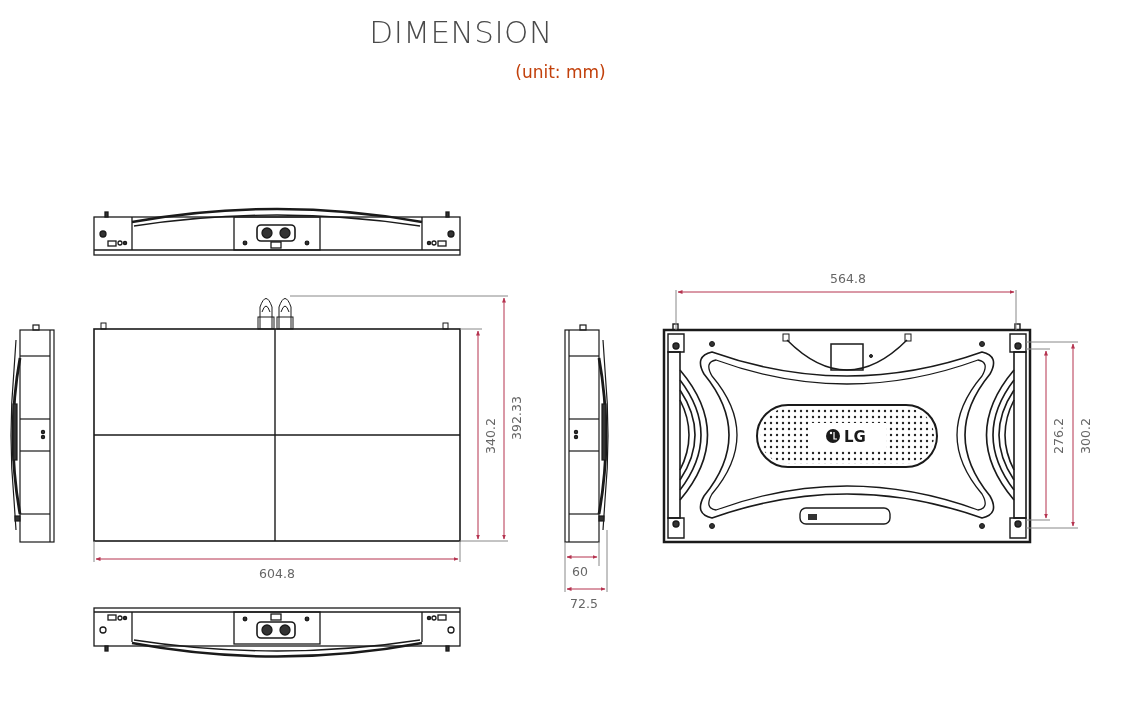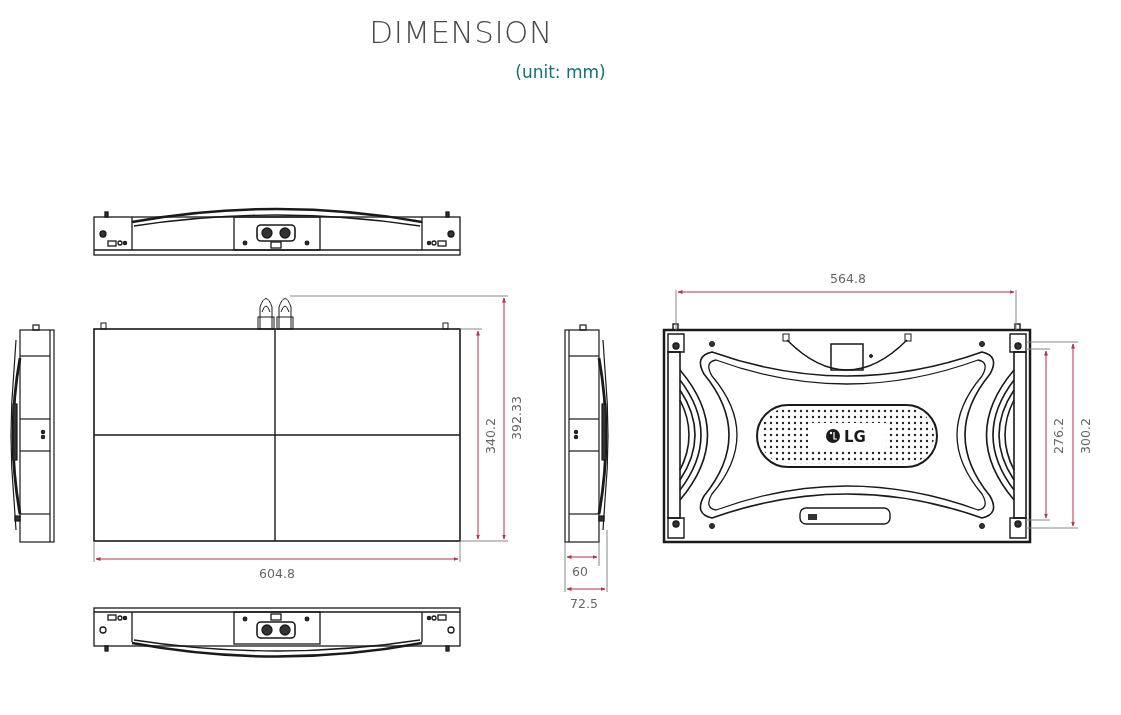--- a/index.html
+++ b/index.html
@@ -1,21 +1,21 @@
 <!DOCTYPE html>
 <html><head>
 <meta charset="utf-8">
 <style>
   html, body { margin: 0; padding: 0; background: #ffffff; }
   body { width: 1121px; height: 715px; position: relative; overflow: hidden;
          font-family: "DejaVu Sans", sans-serif; color: #444; }
   .title { position: absolute; left: 0; width: 922px; top: 14px; text-align: center;
            font-size: 31px; font-weight: 300; color: #4a4a4a; letter-spacing: 0.5px; }
   .subtitle { position: absolute; left: 0; width: 1121px; top: 62px; text-align: center;
-              font-size: 17px; color: #0f766e; }
+              font-size: 17px; color: #c2410c; }
   svg.drawing { position: absolute; left: 0; top: 0; }
   .dimtext { font-family: "DejaVu Sans", sans-serif; font-size: 12.5px; fill: #666; }
 </style>
 </head>
 <body>
 
 <div class="title">DIMENSION</div>
 <div class="subtitle">(unit: mm)</div>
 
 <svg class="drawing" width="1121" height="715" viewBox="0 0 1121 715">

